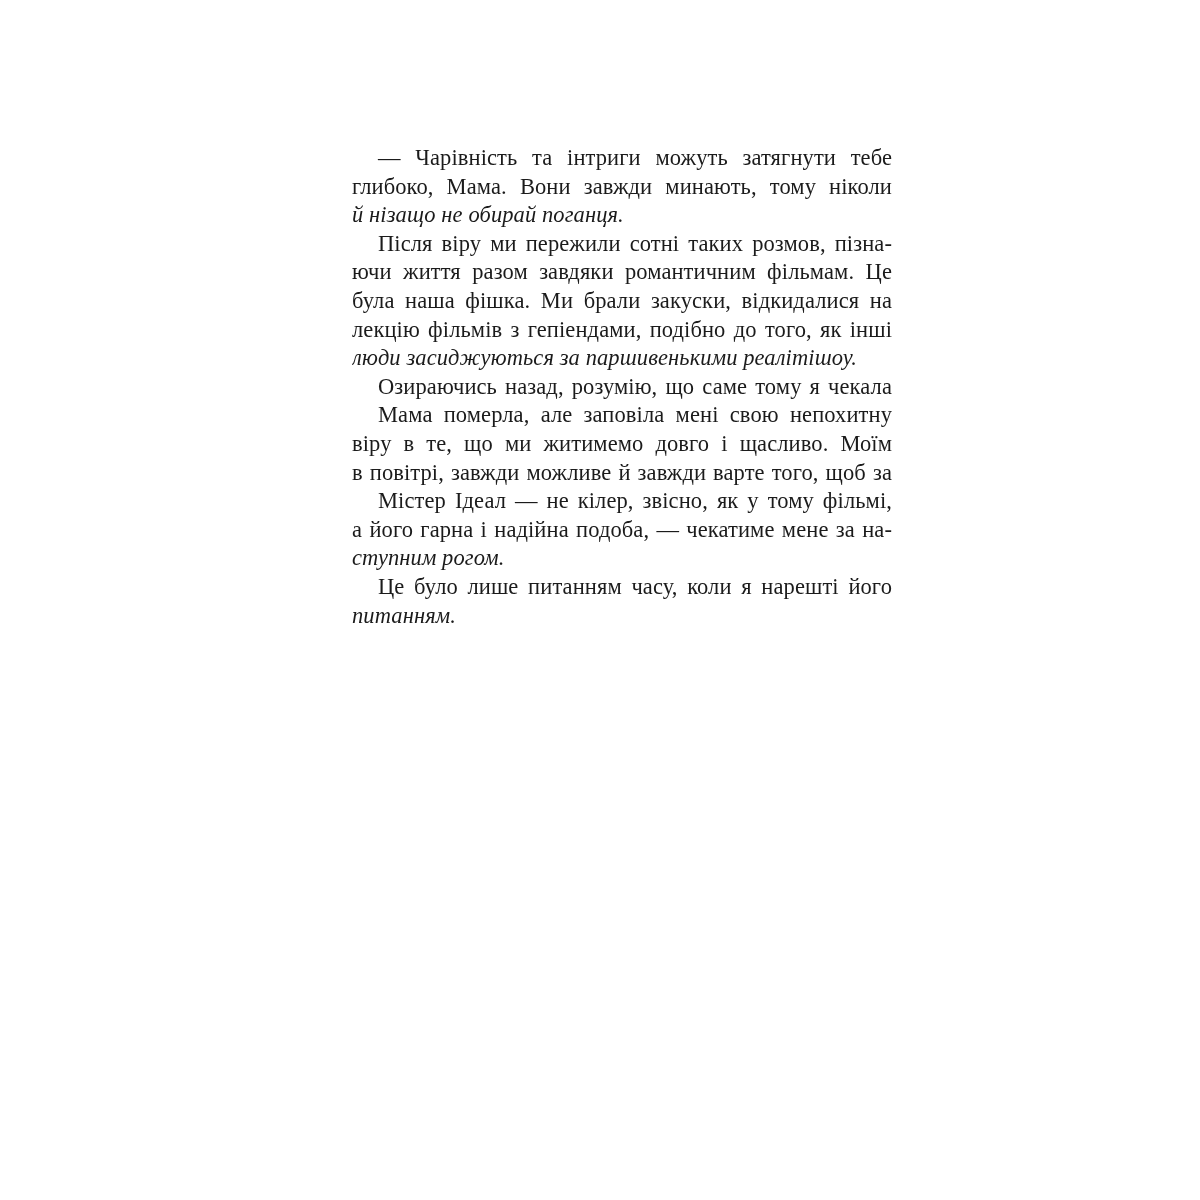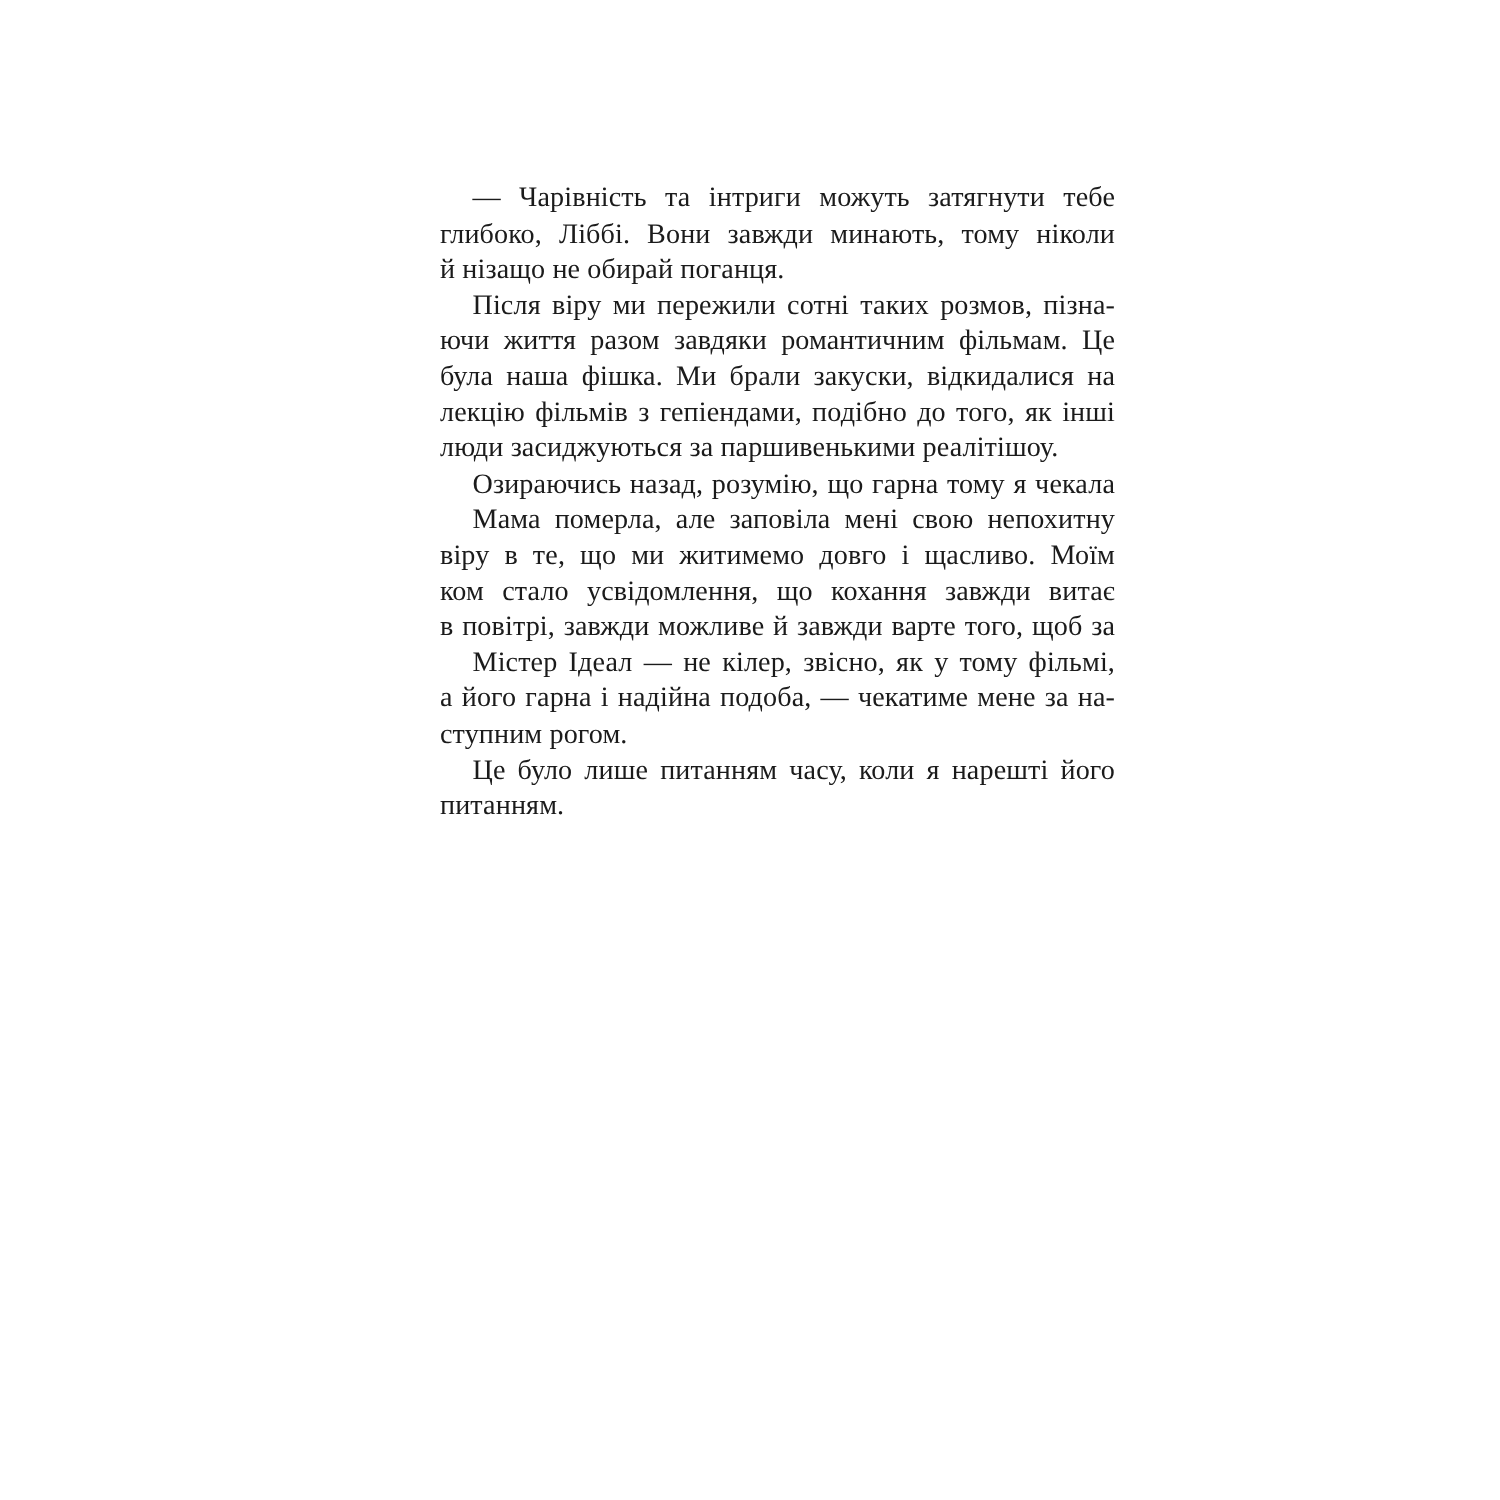--- a/index.html
+++ b/index.html
@@ -36,49 +36,49 @@
   .line {
     height: 28.6px;
     overflow: hidden;
     text-align: justify;
     text-align-last: justify;
     text-justify: inter-word;
   }
   .line.last {
     text-align: left;
     text-align-last: left;
+    font-style: italic;
   }
   .line.first {
     padding-left: 26px;
   }
 </style>
 </head>
 <body>
 
 <div class="book-page">
   <div class="page-text" style="color: rgb(27, 27, 27);">
       <div class="paragraph">
         <div class="line first">— Чарівність та інтриги можуть затягнути тебе дуже</div>
-        <div class="line">глибоко, Ліббі. Вони завжди минають, тому ніколи</div>
+        <div class="line">глибоко, Мама. Вони завжди минають, тому ніколи</div>
         <div class="line last">й нізащо не обирай поганця.</div>
       </div>
       <div class="paragraph">
         <div class="line first">Після віру ми пережили сотні таких розмов, пізна-</div>
         <div class="line">ючи життя разом завдяки романтичним фільмам. Це</div>
         <div class="line">була наша фішка. Ми брали закуски, відкидалися на</div>
         <div class="line">лекцію фільмів з гепіендами, подібно до того, як інші</div>
         <div class="line last">люди засиджуються за паршивенькими реалітішоу.</div>
       </div>
       <div class="paragraph">
-        <div class="line first">Озираючись назад, розумію, що гарна тому я чекала</div>
+        <div class="line first">Озираючись назад, розумію, що саме тому я чекала</div>
       </div>
       <div class="paragraph">
         <div class="line first">Мама померла, але заповіла мені свою непохитну</div>
         <div class="line">віру в те, що ми житимемо довго і щасливо. Моїм спад-</div>
-        <div class="line">ком стало усвідомлення, що кохання завжди витає</div>
         <div class="line">в повітрі, завжди можливе й завжди варте того, щоб за</div>
       </div>
       <div class="paragraph">
         <div class="line first">Містер Ідеал — не кілер, звісно, як у тому фільмі,</div>
         <div class="line">а його гарна і надійна подоба, — чекатиме мене за на-</div>
         <div class="line last">ступним рогом.</div>
       </div>
       <div class="paragraph">
         <div class="line first">Це було лише питанням часу, коли я нарешті його</div>
         <div class="line last">питанням.</div>

